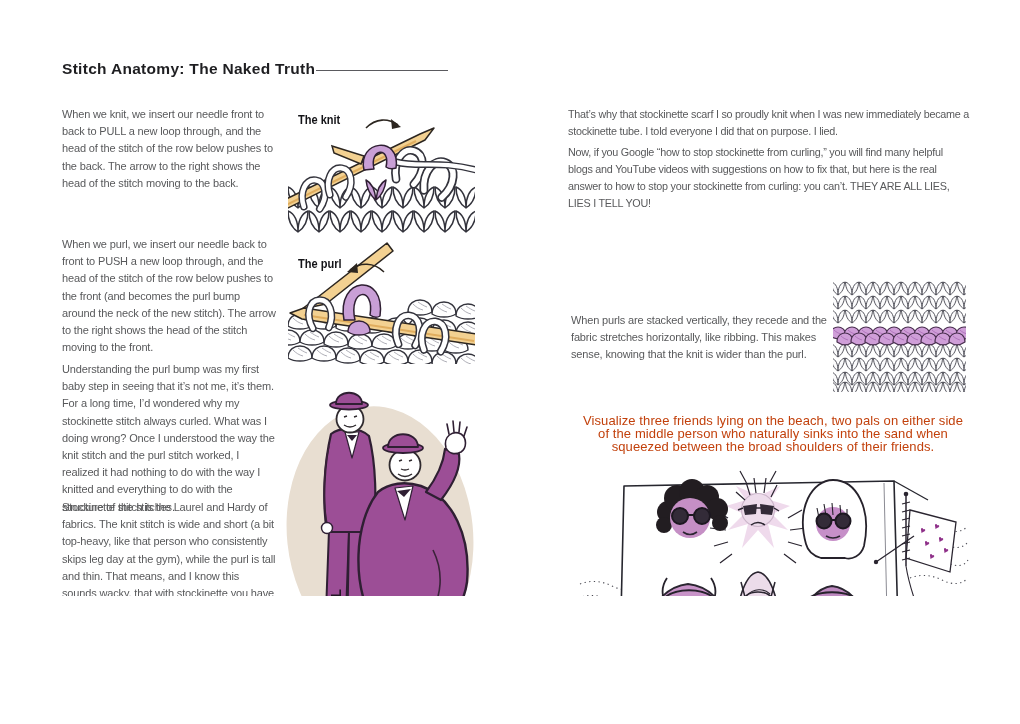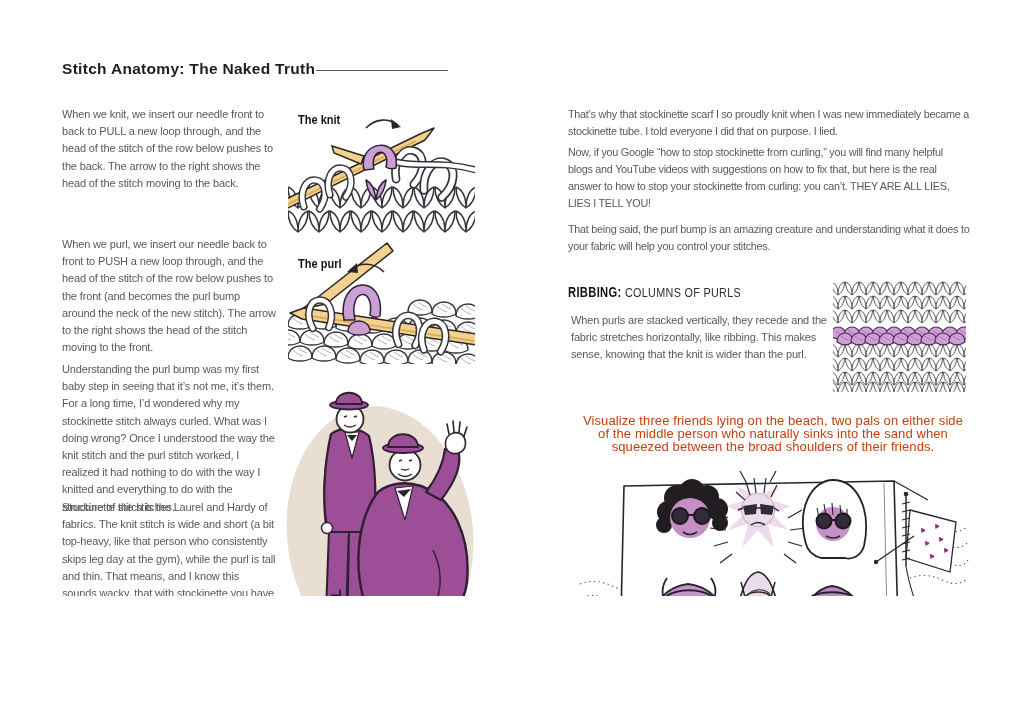--- a/index.html
+++ b/index.html
@@ -187,25 +187,21 @@
       <ellipse cx="120" cy="76" rx="20" ry="5" fill="#9c4e96" stroke="#2f1f33" stroke-width="1.8"></ellipse>
       <path d="M105,75 C105,58 135,58 135,75 Z" fill="#9c4e96" stroke="#2f1f33" stroke-width="1.8"></path>
       <text transform="translate(116,262) rotate(-82)" font-size="14" font-weight="700" fill="#241726" letter-spacing="1">KNIT</text>
     </g>
   </svg>
 
   <div class="abs pagenum" style="left:244px;top:695px;width:20px;text-align:center;">14</div>
 
   <div class="abs body-text right-col" style="left:568px;top:144px;">Now, if you Google “how to stop stockinette from curling,” you will find many helpful blogs and YouTube videos with suggestions on how to fix that, but here is the real answer to how to stop your stockinette from curling: you can’t. THEY ARE ALL LIES, LIES I TELL YOU!</div>
   <div class="abs body-text right-col" style="left:568px;top:106px;">That’s why that stockinette scarf I so proudly knit when I was new immediately became a stockinette tube. I told everyone I did that on purpose. I lied.</div>
-  <div class="abs body-text right-col" style="left:568px;top:221px;">That being said, the purl bump is an amazing creature and understanding what it does to your fabric will help you control your stitches.</div>
-
-  <div class="abs" style="left:568px;top:283px;">
-    <span class="cond"><span class="rib-lead">RIBBING:</span><span class="rib-rest"> COLUMNS OF PURLS</span></span>
-  </div>
+
 
   <div class="abs body-text" style="left:571px;top:312px;width:262px;">When purls are stacked vertically, they recede and the fabric stretches horizontally, like ribbing. This makes sense, knowing that the knit is wider than the purl.</div>
 
   <svg class="abs" style="left:833px;top:281px;" width="133" height="111" viewBox="0 0 133 111">
     <defs>
       <path id="sv" d="M-6.5,-9 C-2,-7.5 0,-3 0,4 C-4,1.5 -6.5,-3 -6.5,-9 Z M6.5,-9 C2,-7.5 0,-3 0,4 C4,1.5 6.5,-3 6.5,-9 Z" fill="#fbfbfc" stroke="#55555e" stroke-width="1" stroke-linejoin="round"></path>
       <g id="pv">
         <path d="M-8,3 C-8,-4 -3,-6 0,-6 C3,-6 8,-4 8,3 C3,6.5 -3,6.5 -8,3 Z" fill="#cf9ed8" stroke="#4a3050" stroke-width="1.2" stroke-linejoin="round"></path>
         <path d="M-4,-3 C-2,-1 0,0 3,1" stroke="#a86bb5" stroke-width=".8" fill="none"></path>
       </g>

